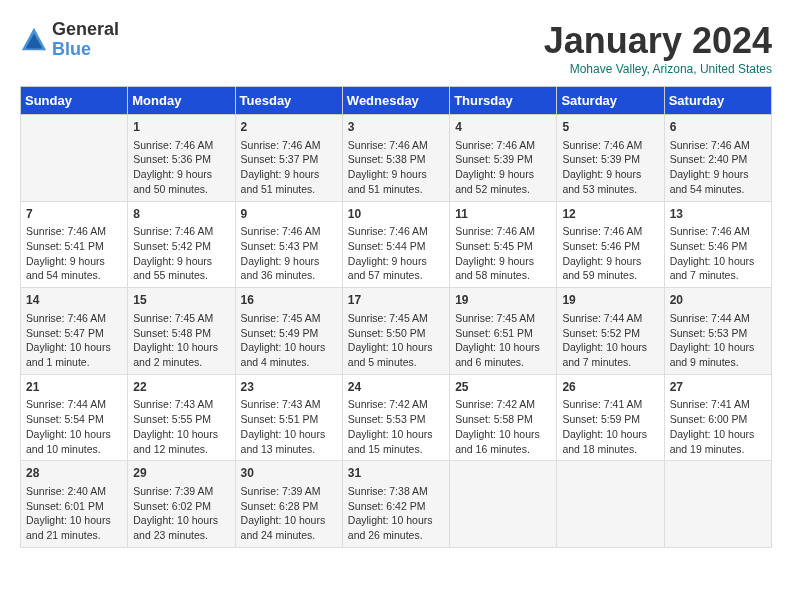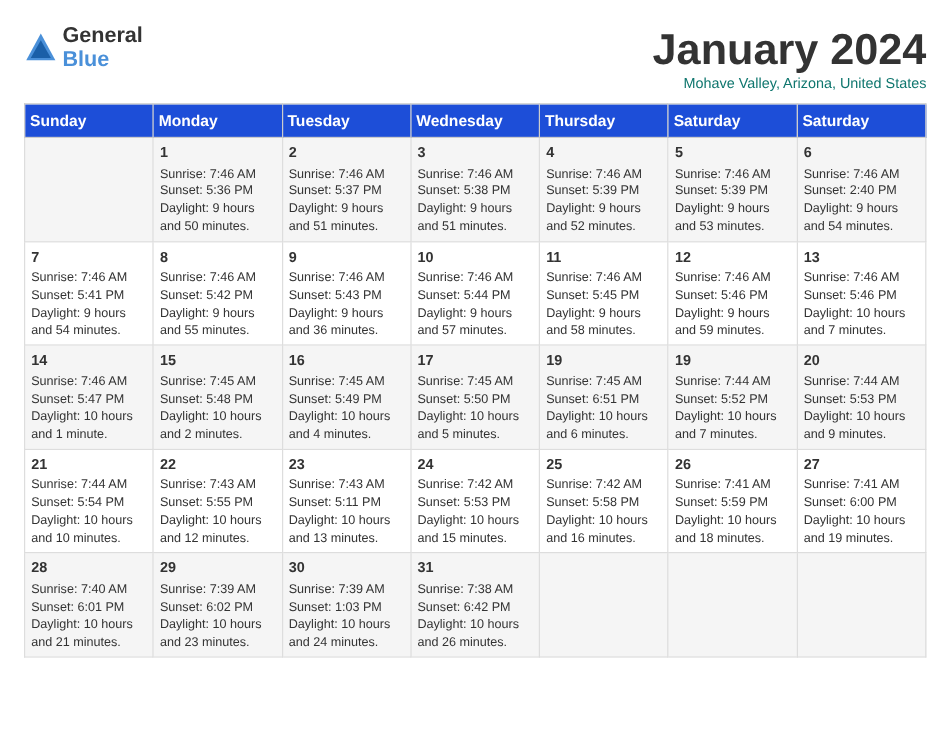--- a/index.html
+++ b/index.html
@@ -277,21 +277,21 @@
         <td>
           <span class="day-num">22</span>
           <div>Sunrise: 7:43 AM</div>
           <div>Sunset: 5:55 PM</div>
           <div>Daylight: 10 hours</div>
           <div>and 12 minutes.</div>
         </td>
         <td>
           <span class="day-num">23</span>
           <div>Sunrise: 7:43 AM</div>
-          <div>Sunset: 5:11 PM</div>
+          <div>Sunset: 5:51 PM</div>
           <div>Daylight: 10 hours</div>
           <div>and 13 minutes.</div>
         </td>
         <td>
           <span class="day-num">24</span>
           <div>Sunrise: 7:42 AM</div>
           <div>Sunset: 5:53 PM</div>
           <div>Daylight: 10 hours</div>
           <div>and 15 minutes.</div>
         </td>
@@ -313,36 +313,36 @@
           <span class="day-num">27</span>
           <div>Sunrise: 7:41 AM</div>
           <div>Sunset: 6:00 PM</div>
           <div>Daylight: 10 hours</div>
           <div>and 19 minutes.</div>
         </td>
       </tr>
       <tr>
         <td>
           <span class="day-num">28</span>
-          <div>Sunrise: 7:40 AM</div>
+          <div>Sunrise: 2:40 AM</div>
           <div>Sunset: 6:01 PM</div>
           <div>Daylight: 10 hours</div>
           <div>and 21 minutes.</div>
         </td>
         <td>
           <span class="day-num">29</span>
           <div>Sunrise: 7:39 AM</div>
           <div>Sunset: 6:02 PM</div>
           <div>Daylight: 10 hours</div>
           <div>and 23 minutes.</div>
         </td>
         <td>
           <span class="day-num">30</span>
           <div>Sunrise: 7:39 AM</div>
-          <div>Sunset: 1:03 PM</div>
+          <div>Sunset: 6:28 PM</div>
           <div>Daylight: 10 hours</div>
           <div>and 24 minutes.</div>
         </td>
         <td>
           <span class="day-num">31</span>
           <div>Sunrise: 7:38 AM</div>
           <div>Sunset: 6:42 PM</div>
           <div>Daylight: 10 hours</div>
           <div>and 26 minutes.</div>
         </td>

